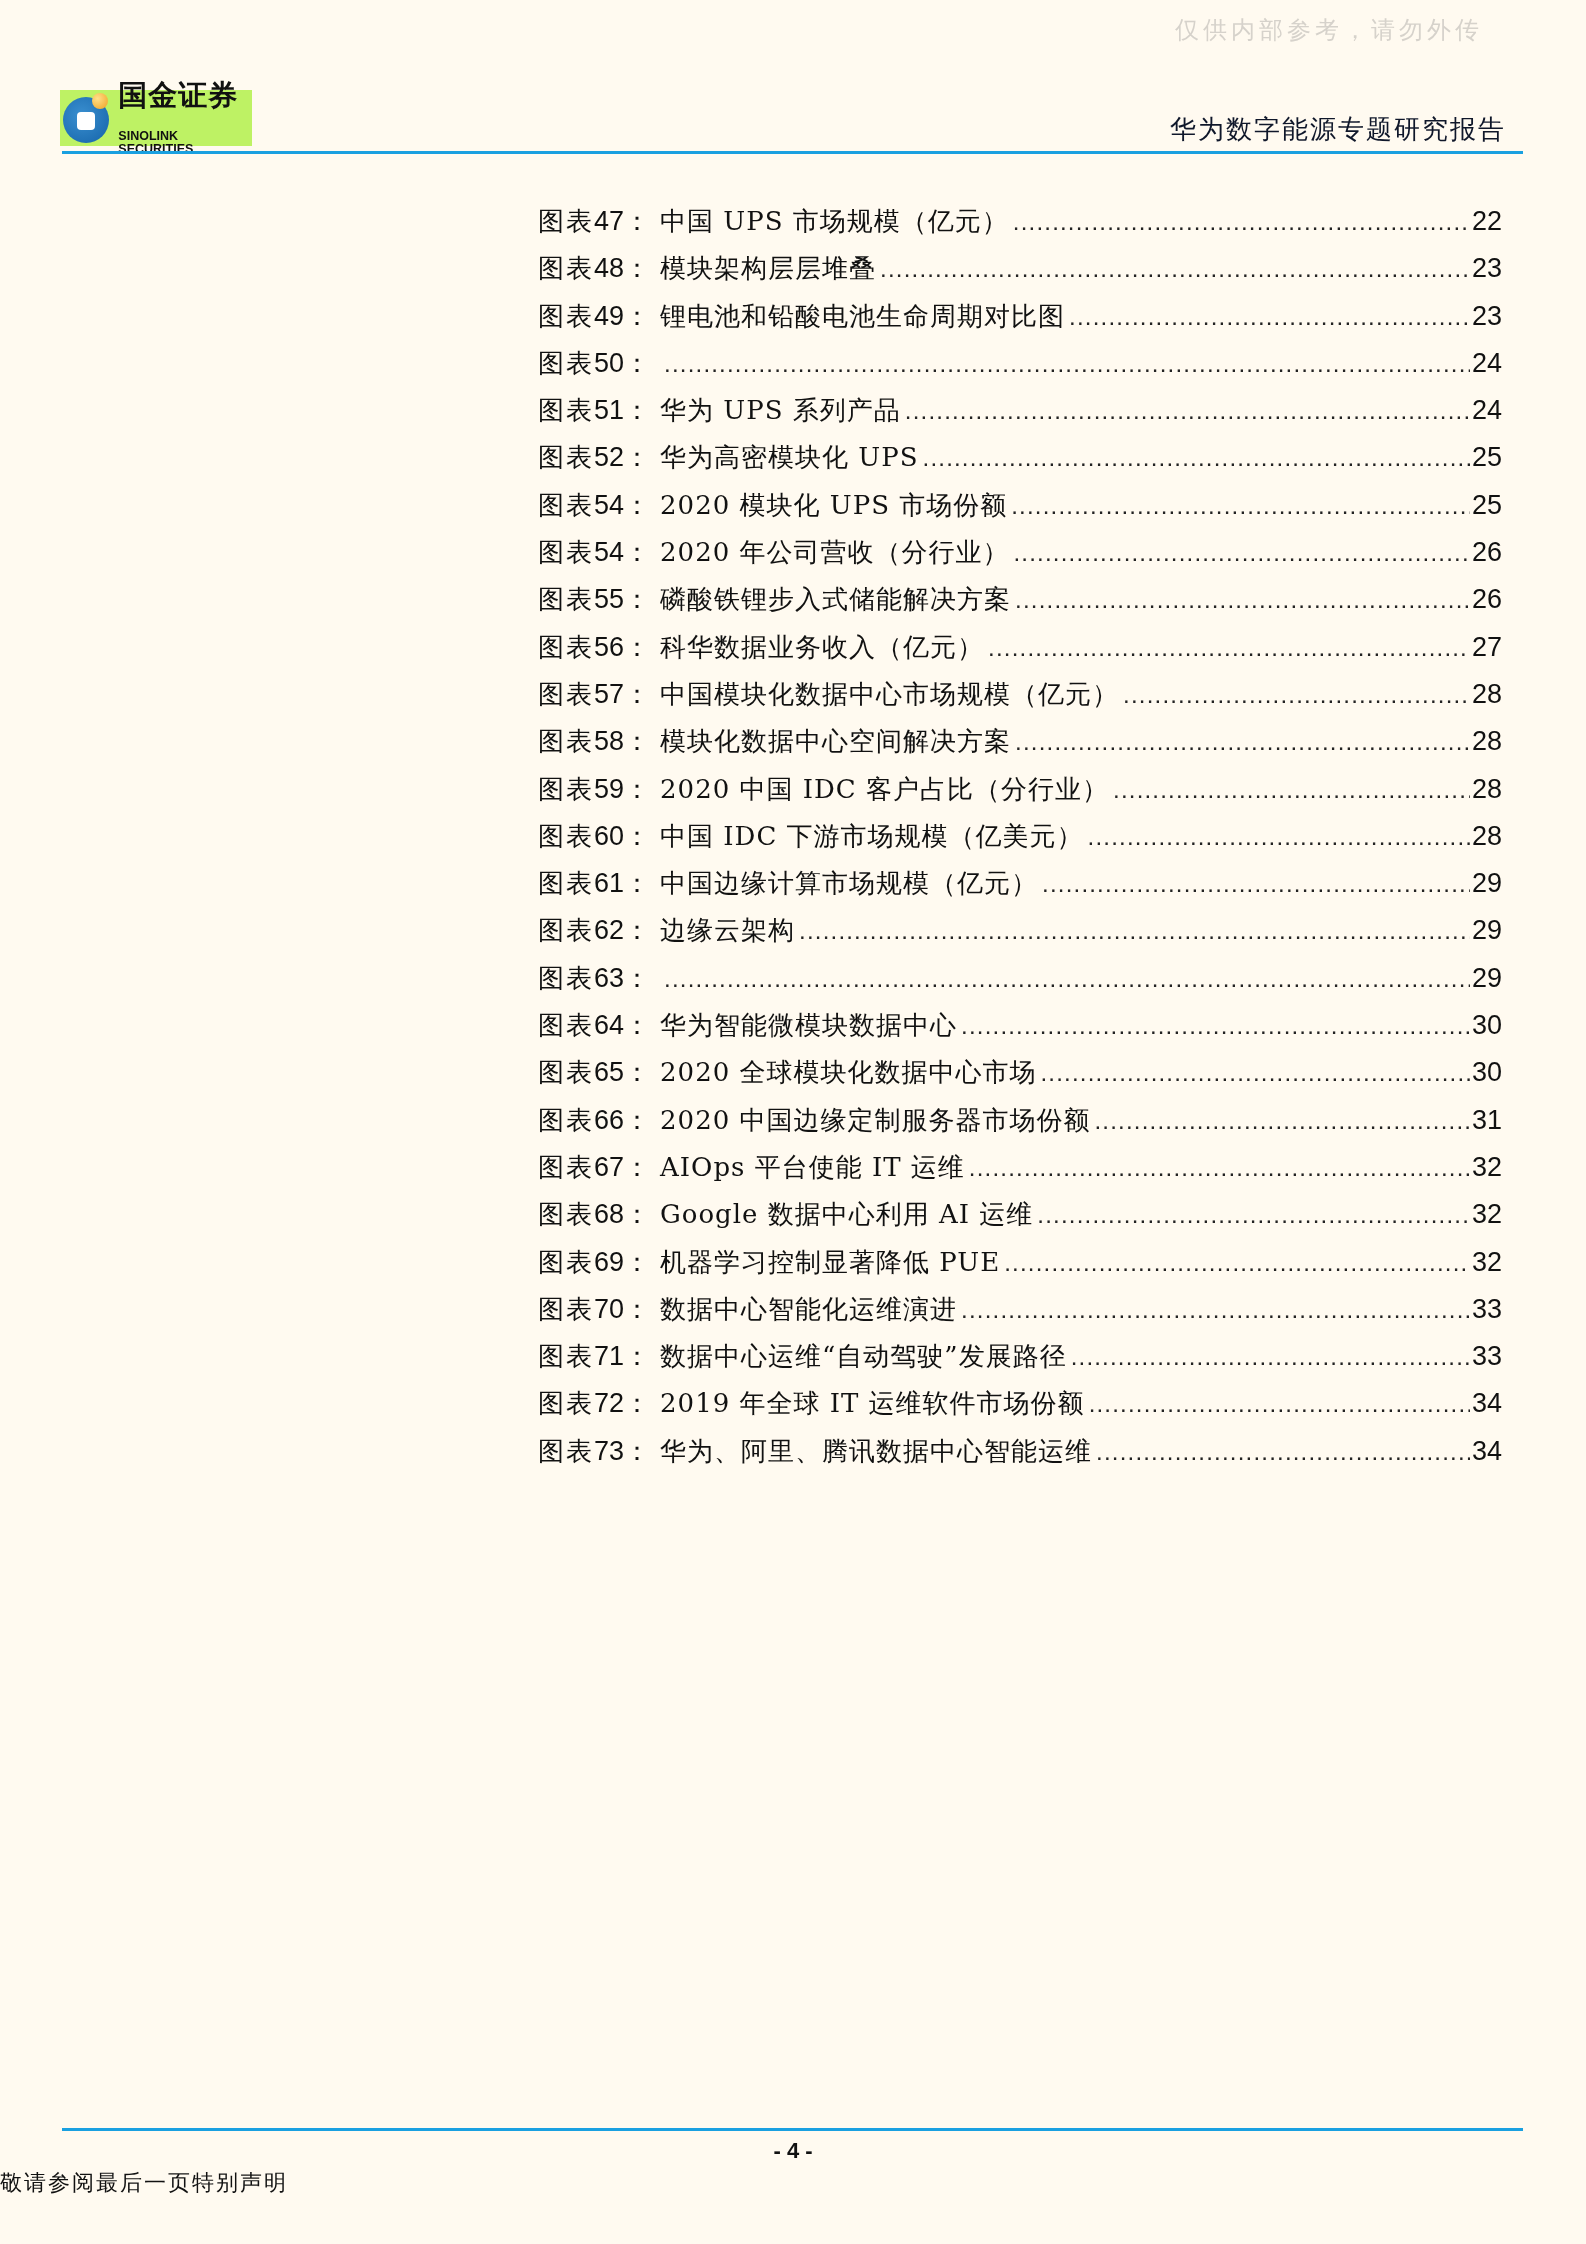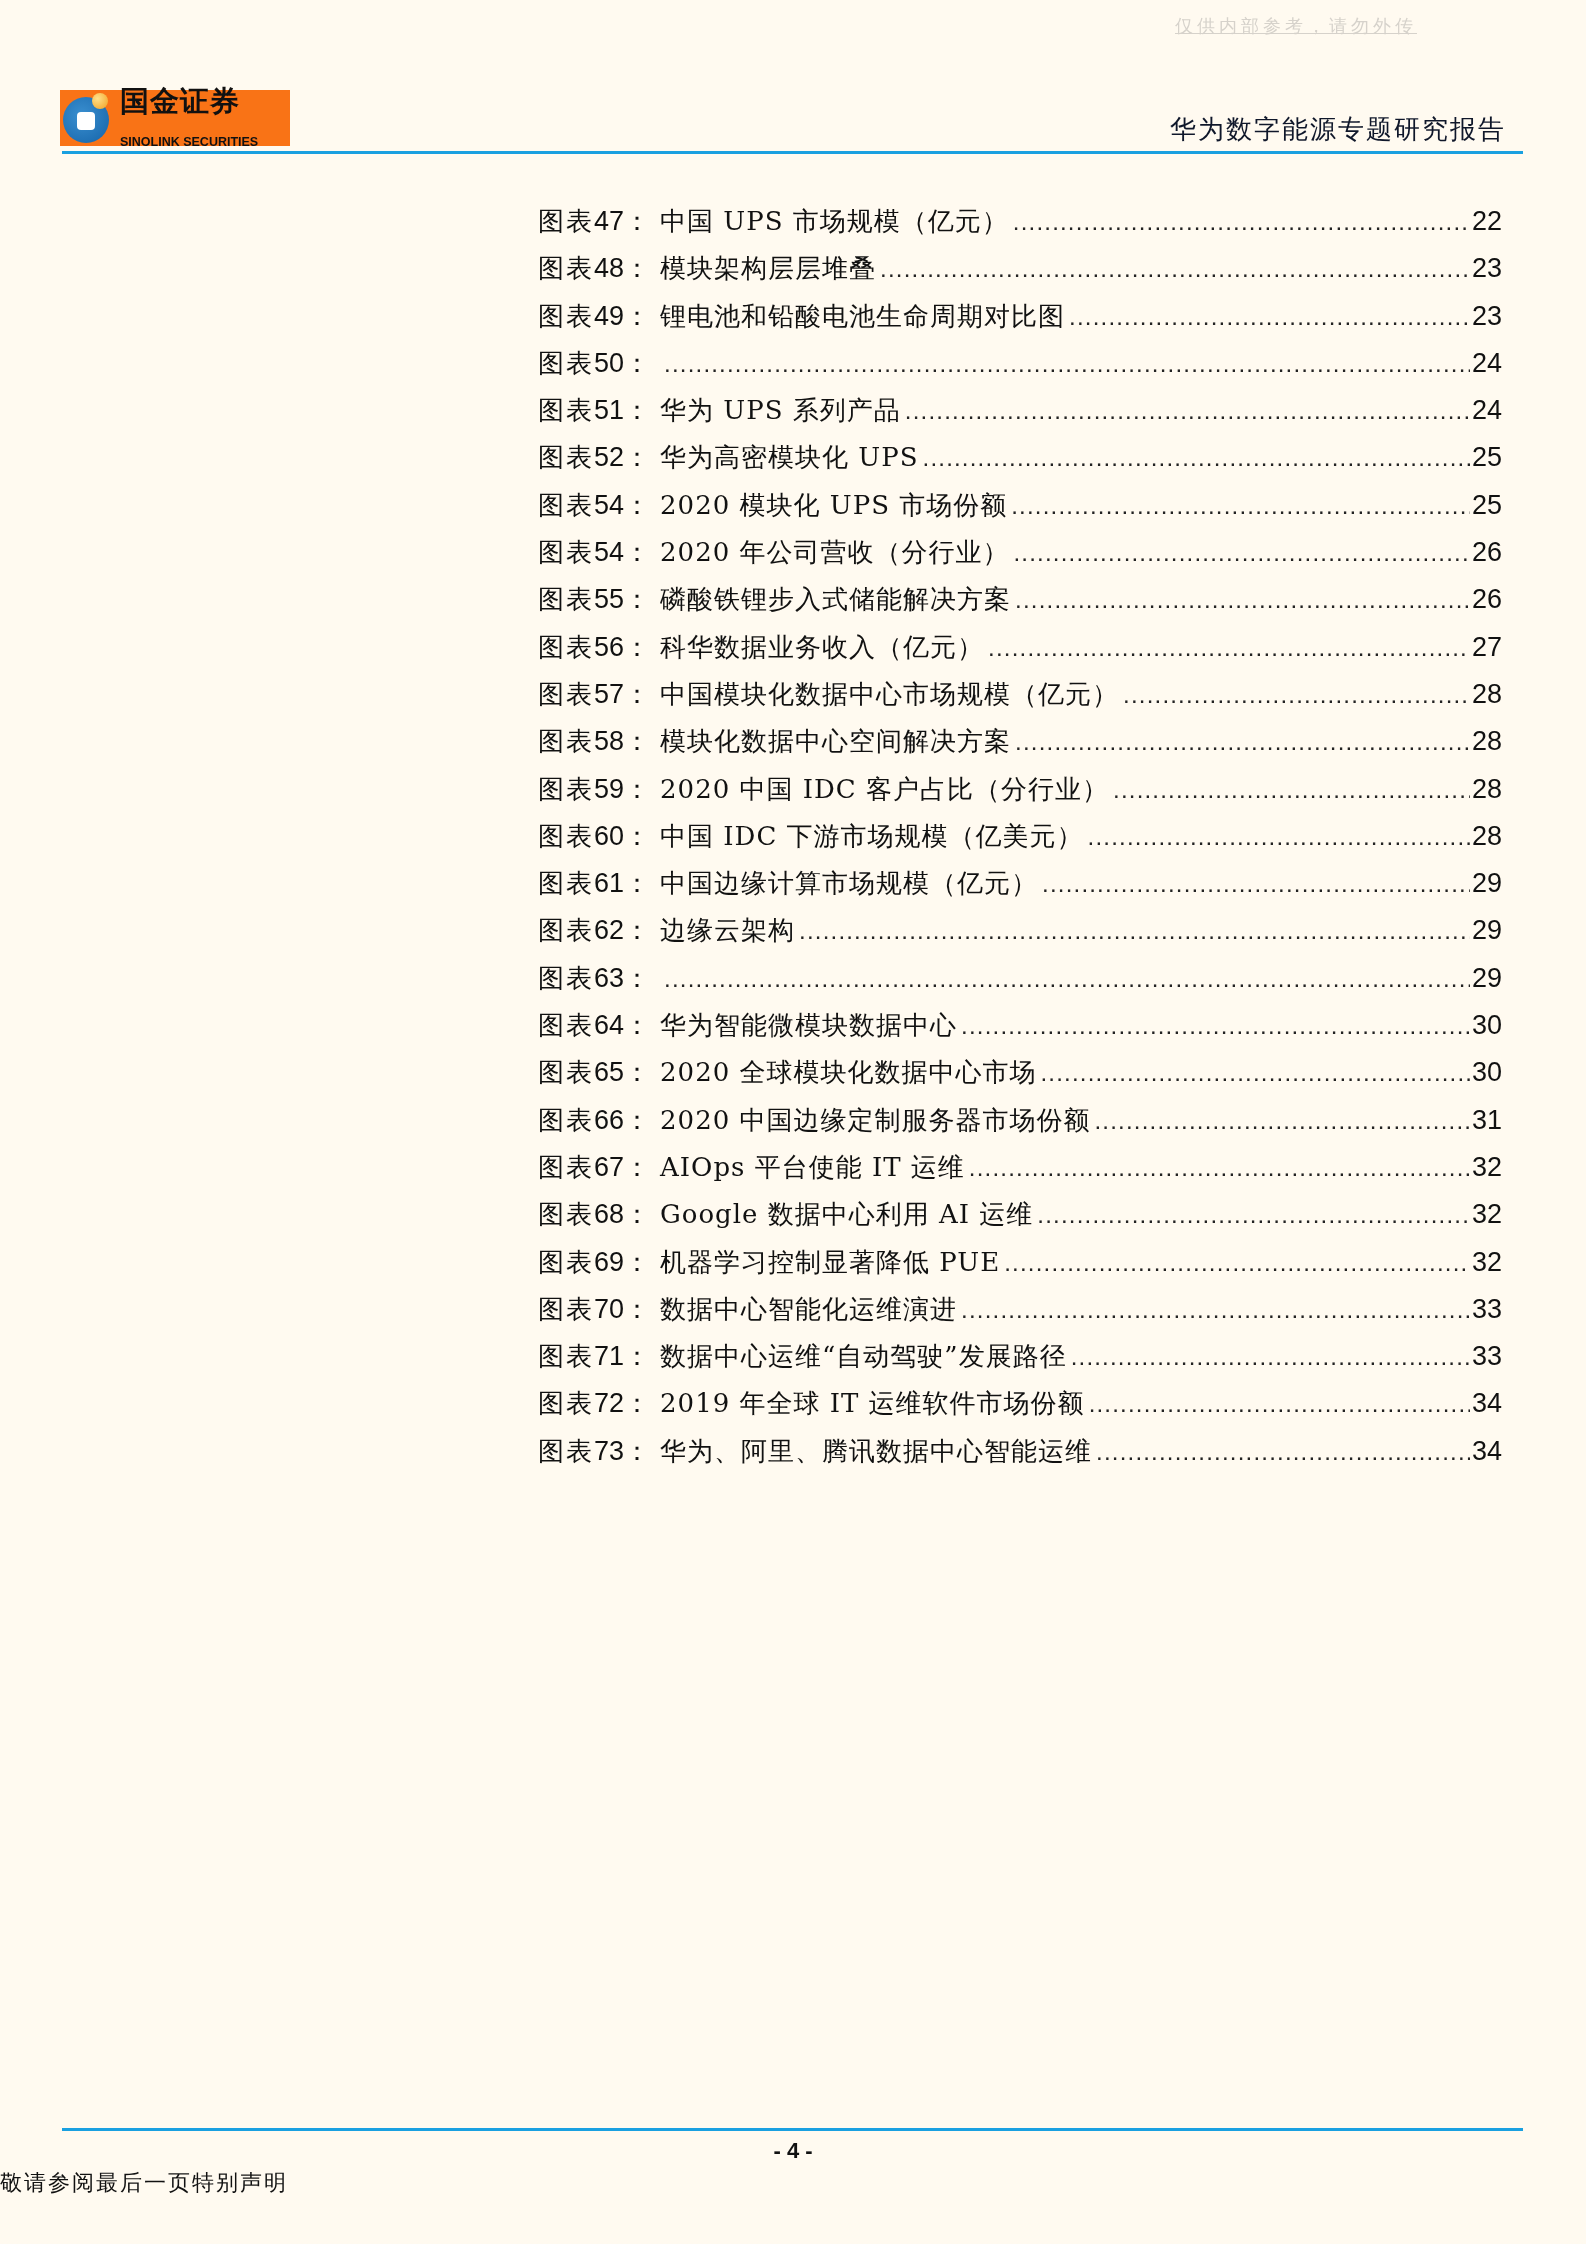--- a/index.html
+++ b/index.html
@@ -4,27 +4,26 @@
 <style>
   html, body { margin: 0; padding: 0; }
   body {
     width: 1586px; height: 2244px; position: relative; overflow: hidden;
     background: #fffaf0;
     font-family: "DejaVu Serif", "Liberation Serif", serif;
     color: #111;
   }
   .watermark {
     position: absolute; top: 14px; left: 1175px;
-    font-size: 18px; letter-spacing: 4px; color: #d6d2cb;
+    font-size: 24px; letter-spacing: 4px; color: #d6d2cb;
     font-family: "DejaVu Serif", serif;
-    text-decoration: underline;
   }
   .logo {
-    position: absolute; left: 60px; top: 90px; width: 230px; height: 56px;
-    background: #f97316; display: flex; align-items: center;
+    position: absolute; left: 60px; top: 90px; width: 192px; height: 56px;
+    background: #bef264; display: flex; align-items: center;
   }
   .logo-mark { position: relative; width: 50px; height: 50px; margin-left: 2px; }
   .logo-mark .ring {
     position: absolute; left: 1px; top: 4px; width: 46px; height: 46px; border-radius: 50%;
     background: radial-gradient(circle at 40% 40%, #3a8fd0, #1463a8);
   }
   .logo-mark .hole {
     position: absolute; left: 15px; top: 19px; width: 18px; height: 18px; border-radius: 4px;
     background: #ffffff;
   }

